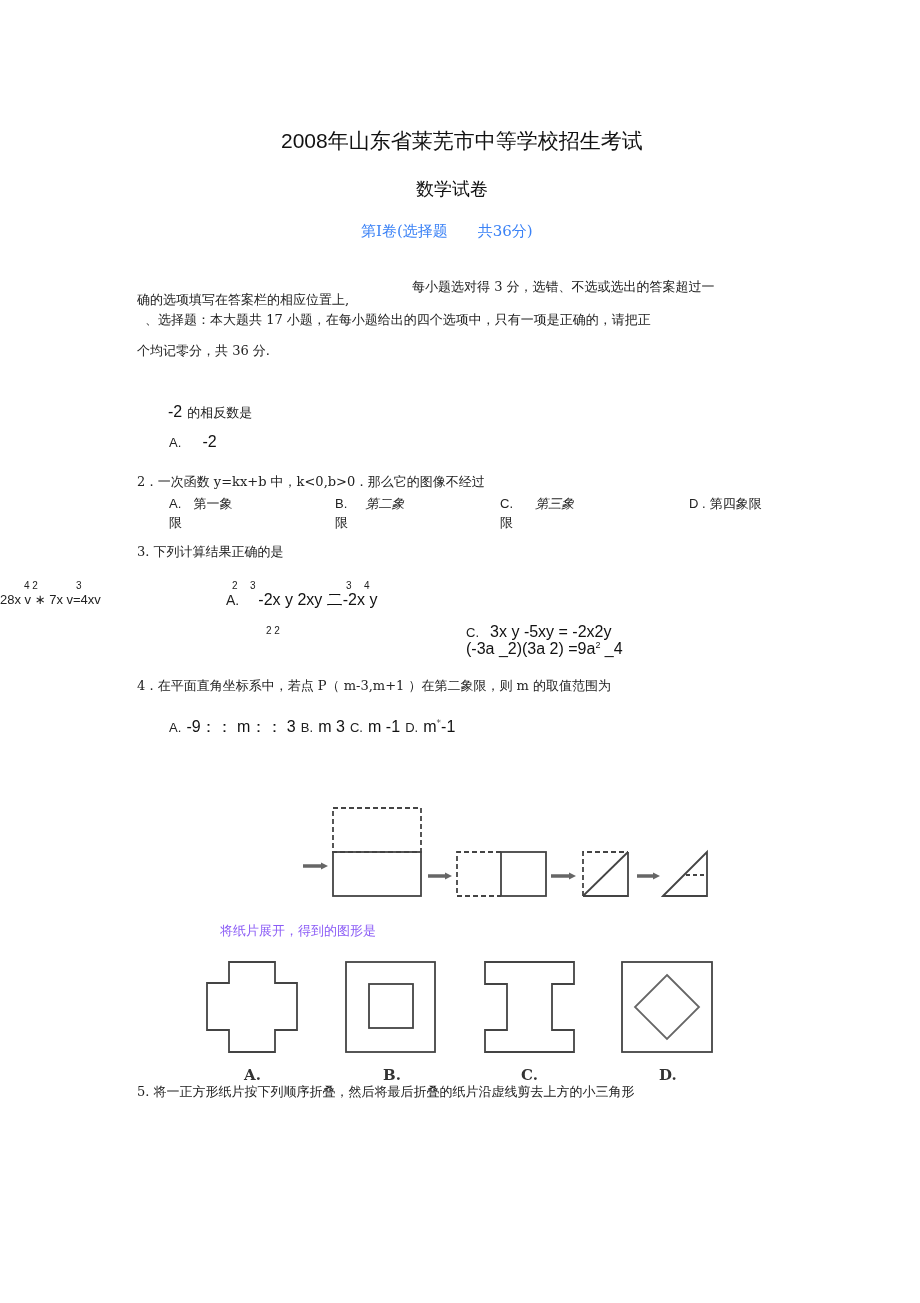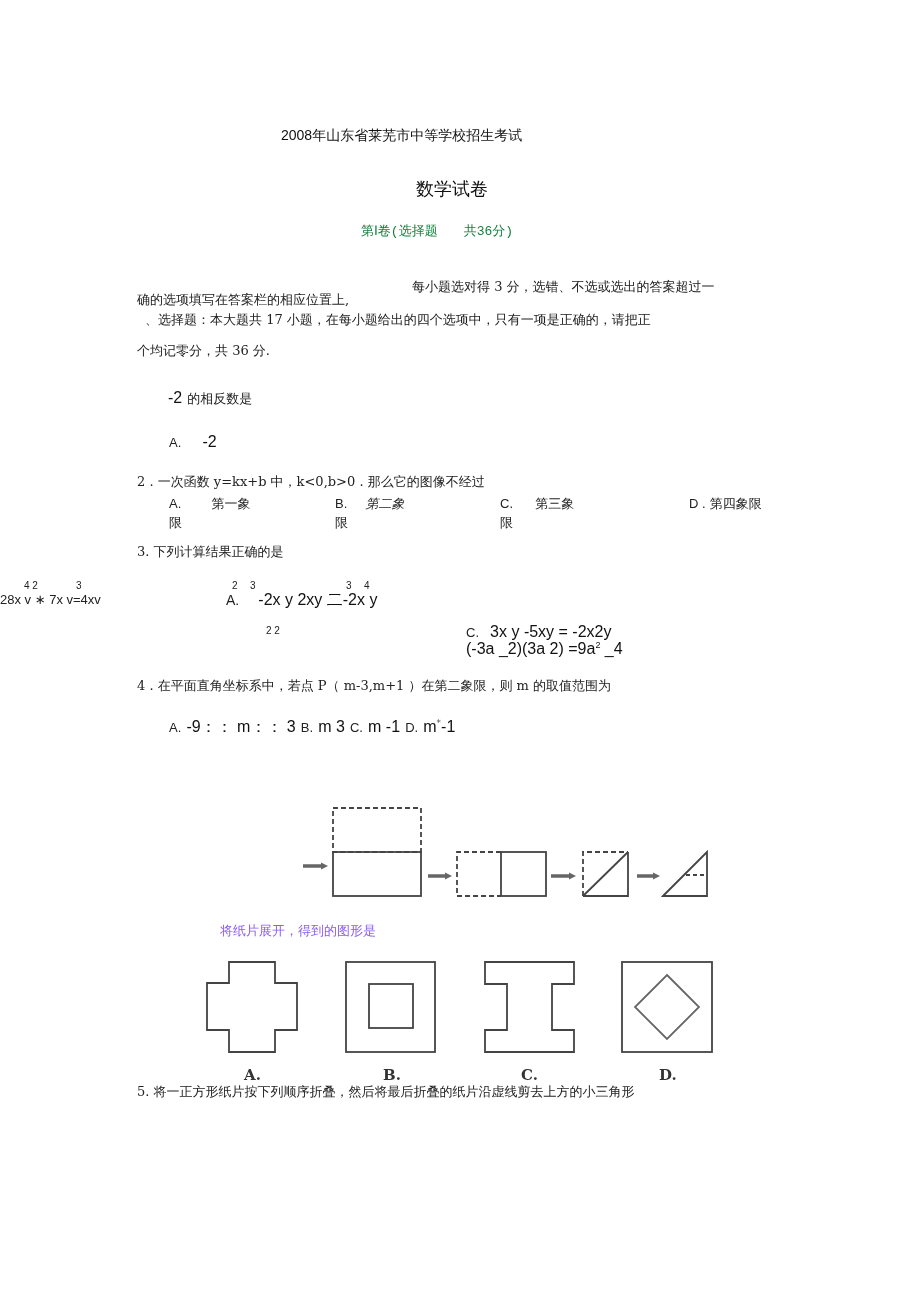--- a/index.html
+++ b/index.html
@@ -1,65 +1,65 @@
 <!DOCTYPE html>
 <html><head>
   <meta charset="utf-8">
   <style>
     html, body { margin: 0; padding: 0; background: #ffffff; }
     body { width: 920px; height: 1303px; position: relative; overflow: hidden;
            font-family: "DejaVu Sans", "Liberation Sans", sans-serif; color: #111; }
     .abs { position: absolute; white-space: nowrap; }
     .serif { font-family: "DejaVu Serif", "Liberation Serif", serif; }
     .sans { font-family: "Liberation Sans", "DejaVu Sans", sans-serif; }
-    .title { font-size: 14px; color: #111; }
+    .title { font-size: 21px; color: #111; }
     .sub { font-size: 18px; }
-    .sec { font-size: 13px; color: #15803d; font-family: Liberation Mono, monospace; }
+    .sec { font-size: 15px; color: #3b82f6; }
     .t13 { font-size: 13px; color: #222; }
     .t14 { font-size: 14px; color: #222; }
     .big { font-size: 16px; color: #111; }
     .sup { font-size: 10px; color: #222; }
     .cap { font-family: "DejaVu Serif", "Liberation Serif", serif; font-size: 15px; font-weight: bold; color: #333; }
     svg { position: absolute; left: 0; top: 0; }
   </style>
 </head>
 <body>
 
 <div class="abs title sans" style="left:281px; top:127px;">2008年山东省莱芜市中等学校招生考试</div>
 <div class="abs sub sans" style="left:416px; top:177px;">数学试卷</div>
 <div class="abs sec serif" style="left:361px; top:222px;">第Ⅰ卷(选择题　　共36分)</div>
 
 <div class="abs t13 serif" style="left:412px; top:278px;text-align:right;">每小题选对得 3 分，选错、不选或选出的答案超过一</div>
 <div class="abs t13 serif" style="left:137px; top:291px;">确的选项填写在答案栏的相应位置上,</div>
 <div class="abs t13 serif" style="left:145px; top:311px;">、选择题：本大题共  17 小题，在每小题给出的四个选项中，只有一项是正确的，请把正</div>
 <div class="abs t13 serif" style="left:137px; top:342px;">个均记零分，共  36 分.</div>
 
-<div class="abs" style="left:168px; top:388px;">
+<div class="abs" style="left:168px; top:402px;">
   <span class="big sans">-2</span>
   <span class="t13 serif">的相反数是</span>
 </div>
 <div class="abs" style="left:169px; top:432px;">
   <span class="t13 sans">A.</span>
   <span class="big sans" style="margin-left:16px;">-2</span>
 </div>
 
 <div class="abs t13 serif" style="left:137px; top:473px;">2 . 一次函数 y=kx+b      中，k&lt;0,b&gt;0 . 那么它的图像不经过</div>
 <div class="abs t13" style="left:169px; top:495px;">
   <span class="sans">A.</span>
-  <span class="serif" style="margin-left:26px;">第一象</span>
+  <span class="serif" style="margin-left:8px;">第一象</span>
 </div>
 <div class="abs t13 serif" style="left:169px; top:514px;">限</div>
 <div class="abs t13" style="left:335px; top:495px;">
   <span class="sans">B.</span>
   <span class="serif" style="margin-left:14px;font-style:italic;">第二象</span>
 </div>
 <div class="abs t13 serif" style="left:335px; top:514px;">限</div>
 <div class="abs t13" style="left:500px; top:495px;">
   <span class="sans">C.</span>
-  <span class="serif" style="margin-left:18px;">第三象</span>
+  <span class="serif" style="margin-left:18px;font-style:italic;">第三象</span>
 </div>
 <div class="abs t13 serif" style="left:500px; top:514px;">限</div>
 <div class="abs t13" style="left:689px; top:495px;">
   <span class="sans">D .</span>
   <span class="serif">第四象限</span>
 </div>
 
 <div class="abs t13 serif" style="left:137px; top:543px;">3. 下列计算结果正确的是</div>
 
 <div class="abs sup sans" style="left:24px; top:580px;">4 2</div>

